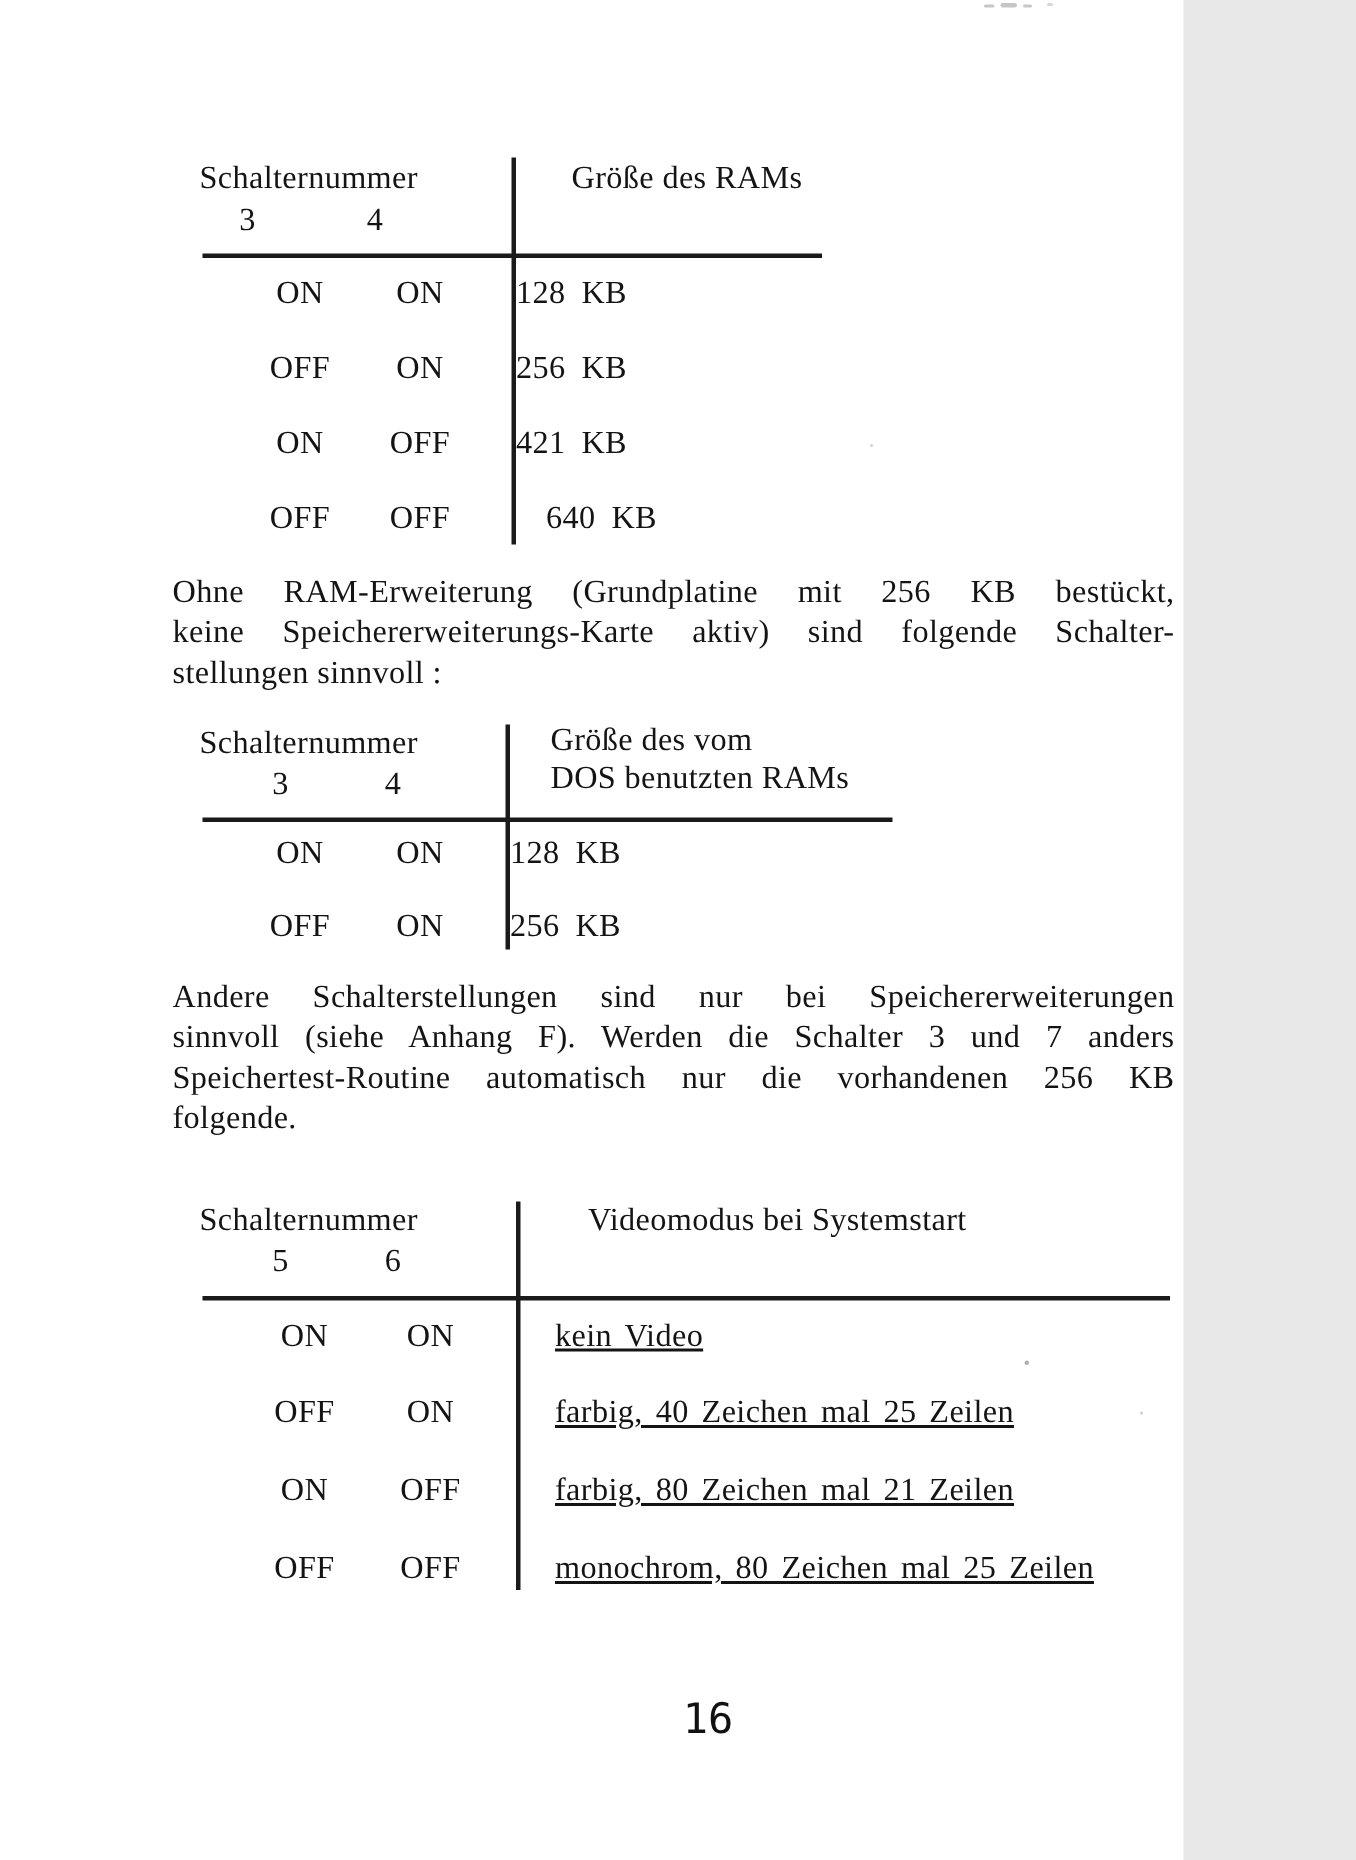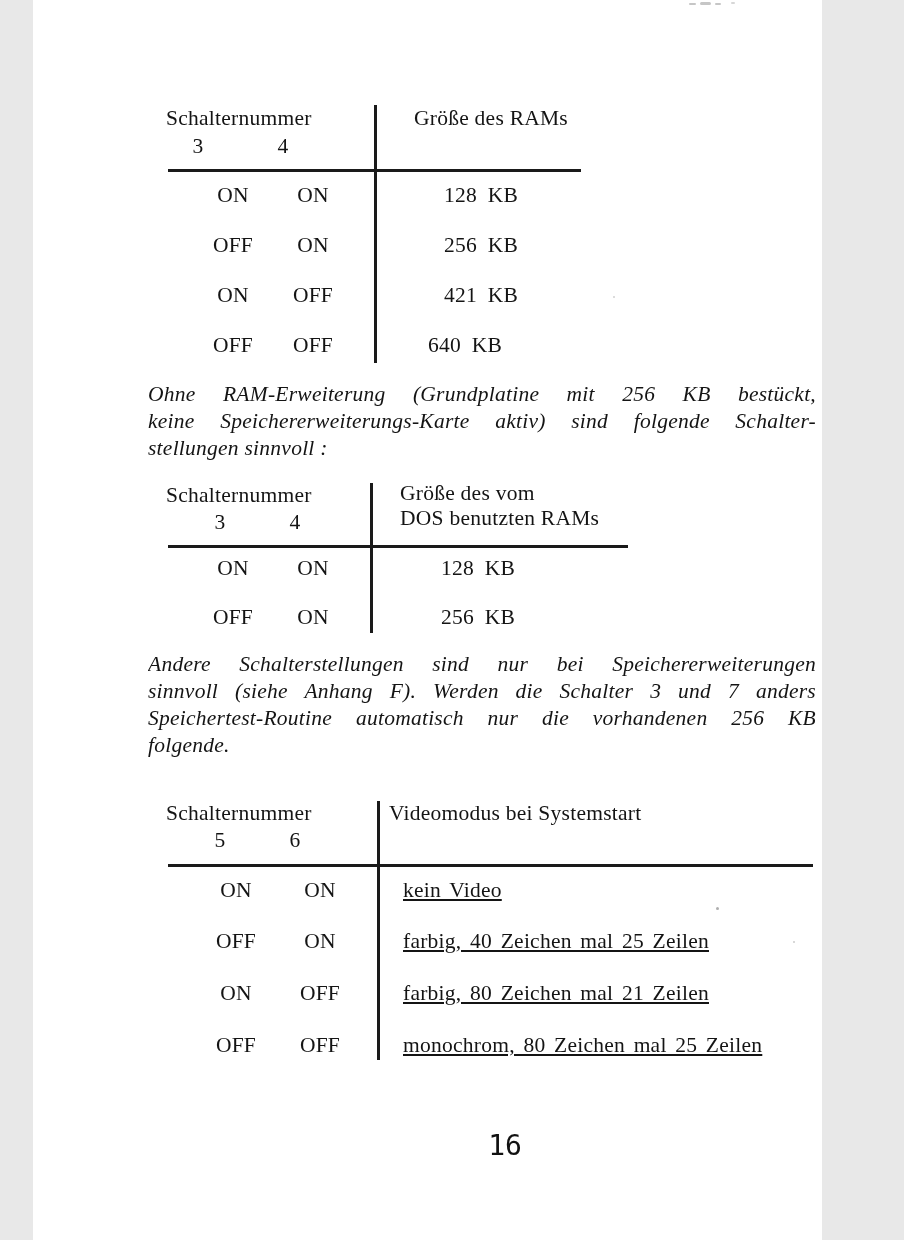--- a/index.html
+++ b/index.html
@@ -3,33 +3,32 @@
 <meta charset="utf-8">
 <style>
   html,body{margin:0;padding:0;background:#e8e8e8;}
   .page{
     position:relative;
     width:789px;height:1240px;
     background:#ffffff;
     color:#141414;
     font-family:"Liberation Serif","DejaVu Serif",serif;
     overflow:hidden;
-    margin-left:33px;
   }
   .abs{position:absolute;line-height:27px;font-size:21.5px;letter-spacing:0.25px;white-space:nowrap;}
   
   .t-title{font-size:21.5px;}
   .num,.sw{display:block;text-align:center;}
   .vrule{position:absolute;width:3px;background:#1a1a1a;}
   .hrule{position:absolute;height:3px;background:#1a1a1a;}
-  .cv-center{text-align:center;word-spacing:5px;}
+  .cv-center{word-spacing:5px;}
   .cv-left{word-spacing:3px;text-decoration:underline;}
   .hdr2{line-height:25px;}
   
-  .para{position:absolute;width:668px;font-size:21.5px;letter-spacing:0.25px;font-style:italic;}
+  .para{position:absolute;width:668px;font-size:21.5px;letter-spacing:0.25px;}
   .jline{line-height:27px;height:27px;text-align:justify;text-align-last:justify;overflow:hidden;}
   .jline-last{line-height:27px;height:27px;text-align:left;text-align-last:left;}
   
   .pageno{
     position:absolute;left:448px;top:1132px;width:48px;
     font-family:"DejaVu Sans Mono","Liberation Mono",monospace;
     font-size:28px;line-height:27px;text-align:center;color:#111;
   }
   
   .speck{position:absolute;background:#9a9a9a;border-radius:50%;}
@@ -65,21 +64,21 @@
       <span class="abs cv-center" style="left:344px;width:208px;">256 KB</span>
     </div>
     <div class="abs" style="top:282px;left:0;width:904px;">
       <span class="sw abs" style="left:160px;width:80px;">ON</span>
       <span class="sw abs" style="left:240px;width:80px;">OFF</span>
       <span class="abs cv-center" style="left:344px;width:208px;">421 KB</span>
     </div>
     <div class="abs" style="top:332px;left:0;width:904px;">
       <span class="sw abs" style="left:160px;width:80px;">OFF</span>
       <span class="sw abs" style="left:240px;width:80px;">OFF</span>
-      <span class="abs cv-center" style="left:328px;width:208px;">640 KB</span>
+      <span class="abs cv-center" style="left:364px;width:208px;">640 KB</span>
     </div>
   </div>
 
   <div class="speck" style="left:580px;top:296px;width:2px;height:2px;opacity:.45;"></div>
 
   <div class="para" style="left:115px;top:381px;">
     <div class="jline">Ohne RAM-Erweiterung (Grundplatine mit 256 KB bestückt,</div>
     <div class="jline">keine Speichererweiterungs-Karte aktiv) sind folgende Schalter-</div>
     <div class="jline-last">stellungen sinnvoll :</div>
   </div>
@@ -112,21 +111,21 @@
     <div class="jline">Andere Schalterstellungen sind nur bei Speichererweiterungen</div>
     <div class="jline">sinnvoll (siehe Anhang F). Werden die Schalter 3 und 7 anders</div>
     <div class="jline">Speichertest-Routine automatisch nur die vorhandenen 256 KB</div>
     <div class="jline-last">folgende.</div>
   </div>
 
   <div>
     <div class="abs t-title" style="left:133px;top:800px;">Schalternummer</div>
     <span class="abs num" style="left:152px;top:827px;width:70px;">5</span>
     <span class="abs num" style="left:227px;top:827px;width:70px;">6</span>
-    <div class="abs" style="left:356px;top:800px;">Videomodus bei Systemstart</div>
+    <div class="abs" style="left:392px;top:800px;">Videomodus bei Systemstart</div>
 
     <div class="vrule" style="left:344px;top:801px;height:259px;"></div>
     <div class="hrule" style="left:135px;top:864px;width:645px;"></div>
 
     <div class="abs" style="top:877px;left:0;width:904px;">
       <span class="sw abs" style="left:163px;width:80px;">ON</span>
       <span class="sw abs" style="left:247px;width:80px;">ON</span>
       <span class="abs cv-left" style="left:370px;">kein Video</span>
     </div>
     <div class="abs" style="top:928px;left:0;width:904px;">

